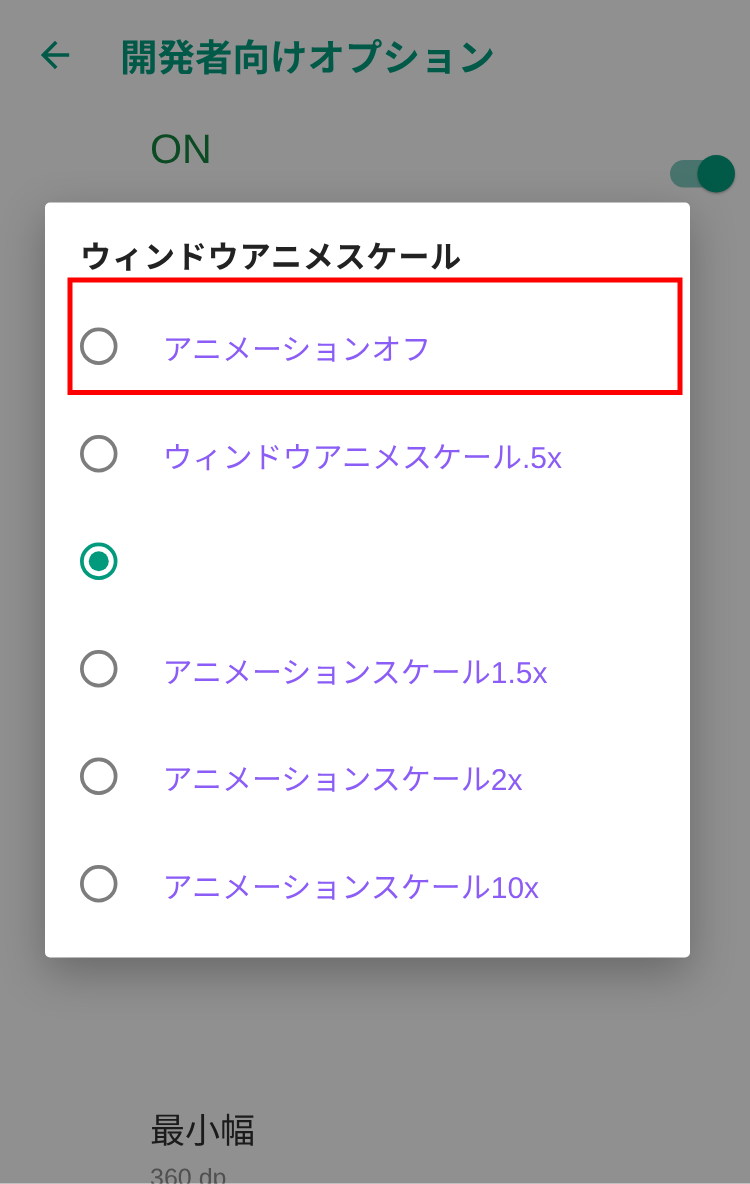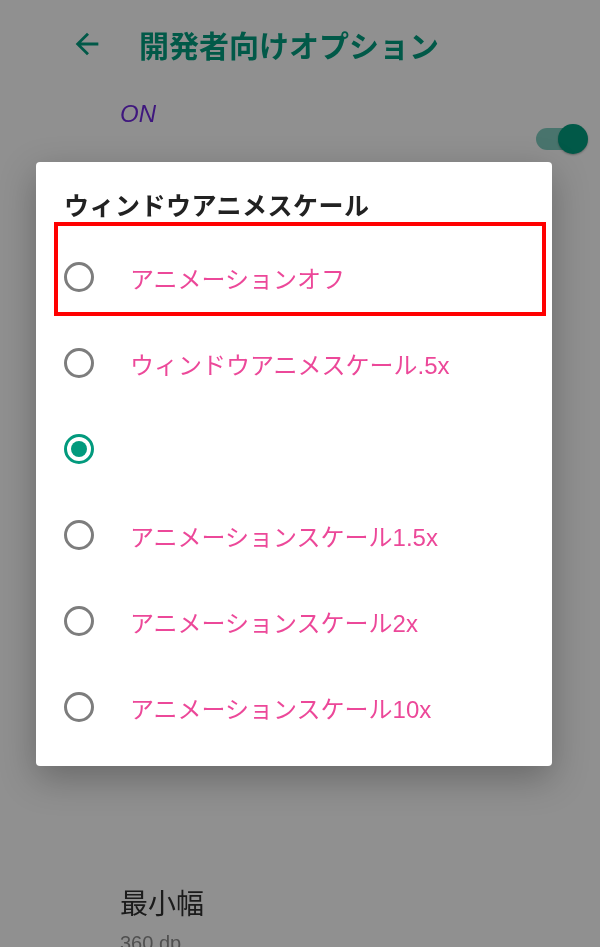--- a/index.html
+++ b/index.html
@@ -2,26 +2,26 @@
 <html><head>
   <meta charset="utf-8">
   <style>
     * { margin:0; padding:0; box-sizing:border-box; }
     body {
       width:600px; height:947px;
       font-family:"Helvetica Neue",Arial,"Hiragino Kaku Gothic ProN","Noto Sans CJK JP",sans-serif;
       background:#ffffff; position:relative; overflow:hidden;
     }
     .page { position:absolute; inset:0; background:#f8f8f8; }
-    .appbar { height:88px; display:flex; align-items:center; padding:0 12px 0 20px;margin-left:43px; }
+    .appbar { height:88px; display:flex; align-items:center; padding:0 12px 0 20px; }
     .back { display:flex; align-items:center; justify-content:center; width:48px; height:48px; }
     .appbar-title { font-size:30px; font-weight:600; color:#029a7d; margin-left:28px; }
     .content { padding:4px 0 0 0; }
     .on-row { display:flex; align-items:center; padding:8px 24px 8px 120px; }
-    .on-label { font-size:24px; color:#6d28d9; font-weight:500;font-style:italic; }
+    .on-label { font-size:33px; color:#15803d; font-weight:500; }
     .min-row { padding:24px 24px 8px 120px; line-height:1.5; }
     .min-label { font-size:28px; color:#2f2f2f; }
     .min-sub { font-size:20px; color:#8a8a8a; margin-top:2px; }
     .toggle { position:absolute; right:0; top:120px; width:64px; height:36px; }
     .toggle-track { background:#7ec9bc; width:48px; height:22px; border-radius:12px; position:absolute; top:8px; left:0; }
     .toggle-thumb { background:#029a7d; width:30px; height:30px; border-radius:50%; position:absolute; top:4px; left:22px;
       box-shadow:0 1px 2px rgba(0,0,0,.3); }
 
     .scrim { position:absolute; inset:0; background:rgba(0,0,0,.42); }
 
@@ -38,21 +38,21 @@
     .option {
       display:flex; align-items:center;
       height:86px; padding:0 28px;
     }
     .radio { width:30px; height:30px; border-radius:50%;
       border:3px solid #7d7d7d; position:relative; flex:0 0 auto; }
     .radio.selected { border-color:#029a7d; }
     .radio.selected::after {
       content:""; position:absolute; inset:4px; background:#029a7d; border-radius:50%;
     }
-    .opt-label { font-size:24px; color:#ec4899; margin-left:36px; }
+    .opt-label { font-size:24px; color:#8b5cf6; margin-left:36px; }
 
     .highlight {
       position:absolute; border:4px solid #ff0000;
       left:54px; right:54px; top:222px; height:94px;
     }
     .min-block { position:absolute; left:0; right:0; top:860px; }
   </style>
 </head>
 <body>
 

